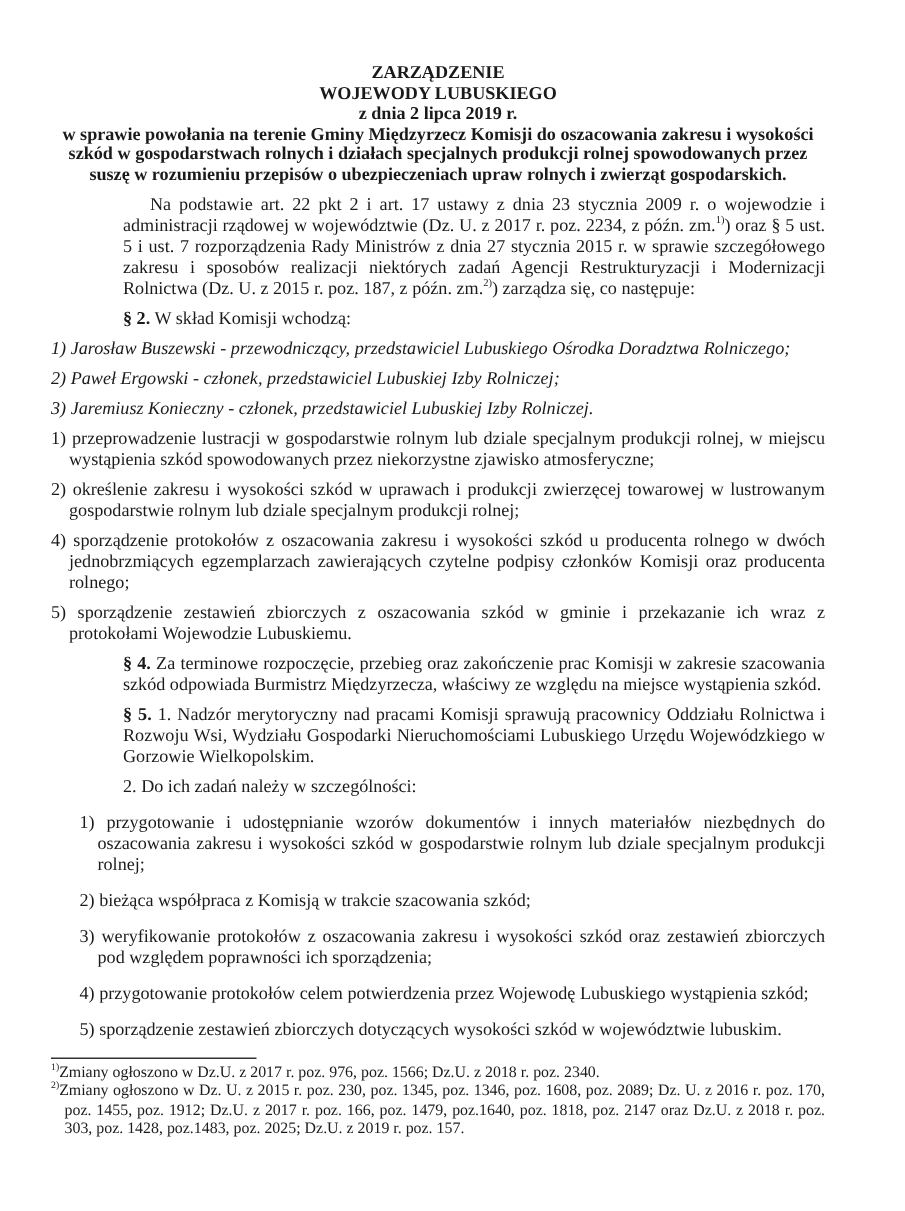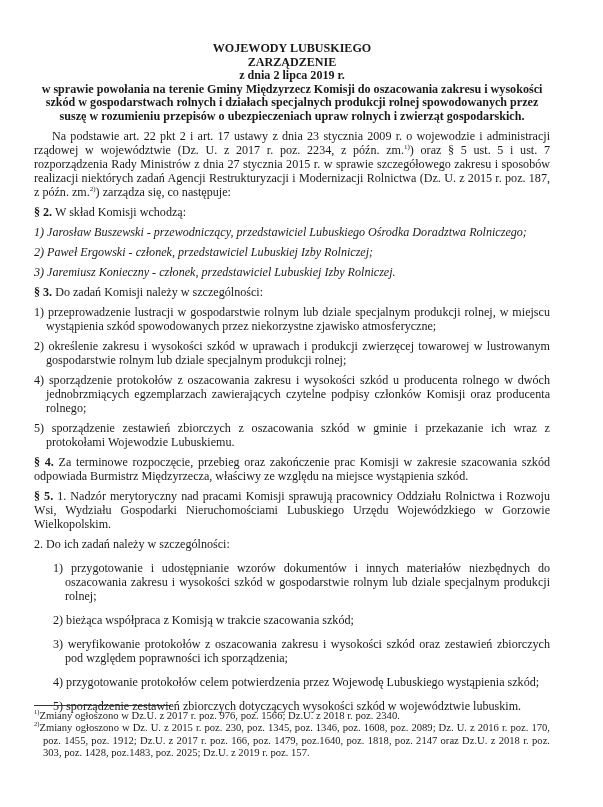--- a/index.html
+++ b/index.html
@@ -5,56 +5,55 @@
   html, body { margin: 0; padding: 0; background: #ffffff; }
   body { width: 603px; height: 807px; position: relative; overflow: hidden; }
   .page {
     position: absolute; left: 34px; top: 42px; width: 516px;
     font-family: "Liberation Serif", "DejaVu Serif", serif;
     font-size: 12.1px; color: #1a1a1a; line-height: 14px;
   }
   .title { text-align: center; font-weight: bold; }
   .title div { line-height: 13.5px; }
   p { margin: 0; text-align: justify; }
-  .para { margin-top: 6px; }
+  .para { margin-top: 6px; margin-left: 48px; }
   .indent { text-indent: 18px; }
   .sec-mark { font-weight: bold; }
   .item { margin-top: 6px; font-style: italic; }
   .num-item { padding-left: 12px; text-indent: -12px; margin-top: 6px; text-align: justify; }
   .num-item2 { padding-left: 31px; text-indent: -12px; margin-top: 10px; text-align: justify; }
   sup { font-size: 7px; line-height: 0; vertical-align: super; }
   .footnotes {
     position: absolute; left: 34px; top: 705px; width: 516px;
     font-family: "Liberation Serif", "DejaVu Serif", serif;
     font-size: 10.6px; line-height: 12.4px; color: #1a1a1a;
   }
   .fn-rule { width: 137px; height: 1px; background: #333; margin-bottom: 4px; }
   .fn { padding-left: 9px; text-indent: -9px; text-align: justify; }
   .fn sup { font-size: 6.5px; }
 </style>
 </head>
 <body>
 
 <div class="page">
   <div class="title">
+    <div>ZARZĄDZENIE</div>
     <div>WOJEWODY LUBUSKIEGO</div>
-    <div>ZARZĄDZENIE</div>
     <div>z dnia 2 lipca 2019 r.</div>
     <div>w sprawie powołania na terenie Gminy Międzyrzecz Komisji do oszacowania zakresu i wysokości szkód w gospodarstwach rolnych i działach specjalnych produkcji rolnej spowodowanych przez suszę w rozumieniu przepisów o ubezpieczeniach upraw rolnych i zwierząt gospodarskich.</div>
   </div>
 
   <p class="para indent"><span>Na podstawie art. 22 pkt 2 i art. 17 ustawy z dnia 23 stycznia 2009 r. o wojewodzie i administracji rządowej w województwie (Dz. U. z 2017 r. poz. 2234, z późn. zm.</span><sup>1)</sup><span>) oraz § 5 ust. 5 i ust. 7 rozporządzenia Rady Ministrów z dnia 27 stycznia 2015 r. w sprawie szczegółowego zakresu i sposobów realizacji niektórych zadań Agencji Restrukturyzacji i Modernizacji Rolnictwa (Dz. U. z 2015 r. poz. 187, z późn. zm.</span><sup>2)</sup><span>) zarządza się, co następuje:</span></p>
 
 
   <p class="para"><span class="sec-mark">§ 2.</span><span> W skład Komisji wchodzą:</span></p>
   <p class="item">1) Jarosław Buszewski - przewodniczący, przedstawiciel Lubuskiego Ośrodka Doradztwa Rolniczego;</p>
   <p class="item">2) Paweł Ergowski - członek, przedstawiciel Lubuskiej Izby Rolniczej;</p>
   <p class="item">3) Jaremiusz Konieczny - członek, przedstawiciel Lubuskiej Izby Rolniczej.</p>
 
-  <p class="para"><span class="sec-mark">§ 3.</span><span> Do zadań Komisji należy w szczególności:</span></p>
   <p class="num-item">1) przeprowadzenie lustracji w gospodarstwie rolnym lub dziale specjalnym produkcji rolnej, w miejscu wystąpienia szkód spowodowanych przez niekorzystne zjawisko atmosferyczne;</p>
   <p class="num-item">2) określenie zakresu i wysokości szkód w uprawach i produkcji zwierzęcej towarowej w lustrowanym gospodarstwie rolnym lub dziale specjalnym produkcji rolnej;</p>
   <p class="num-item">4) sporządzenie protokołów z oszacowania zakresu i wysokości szkód u producenta rolnego w dwóch jednobrzmiących egzemplarzach zawierających czytelne podpisy członków Komisji oraz producenta rolnego;</p>
   <p class="num-item">5) sporządzenie zestawień zbiorczych z oszacowania szkód w gminie i przekazanie ich wraz z protokołami Wojewodzie Lubuskiemu.</p>
 
   <p class="para"><span class="sec-mark">§ 4.</span><span> Za terminowe rozpoczęcie, przebieg oraz zakończenie prac Komisji w zakresie szacowania szkód odpowiada Burmistrz Międzyrzecza, właściwy ze względu na miejsce wystąpienia szkód.</span></p>
 
   <p class="para"><span class="sec-mark">§ 5.</span><span> 1. Nadzór merytoryczny nad pracami Komisji sprawują pracownicy Oddziału Rolnictwa i Rozwoju Wsi, Wydziału Gospodarki Nieruchomościami Lubuskiego Urzędu Wojewódzkiego w Gorzowie Wielkopolskim.</span></p>
   <p class="para">2. Do ich zadań należy w szczególności:</p>
   <p class="num-item2">1) przygotowanie i udostępnianie wzorów dokumentów i innych materiałów niezbędnych do oszacowania zakresu i wysokości szkód w gospodarstwie rolnym lub dziale specjalnym produkcji rolnej;</p>

